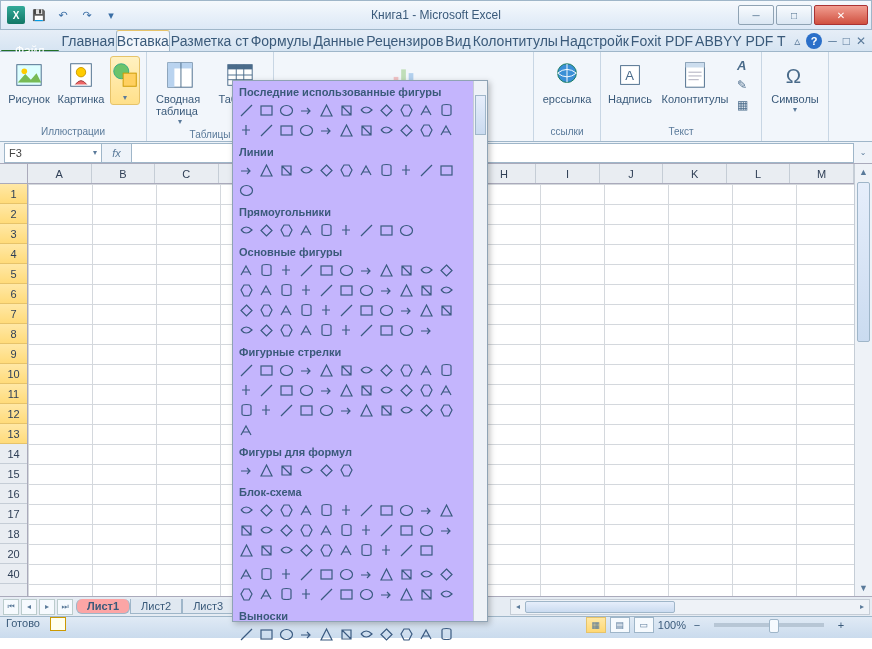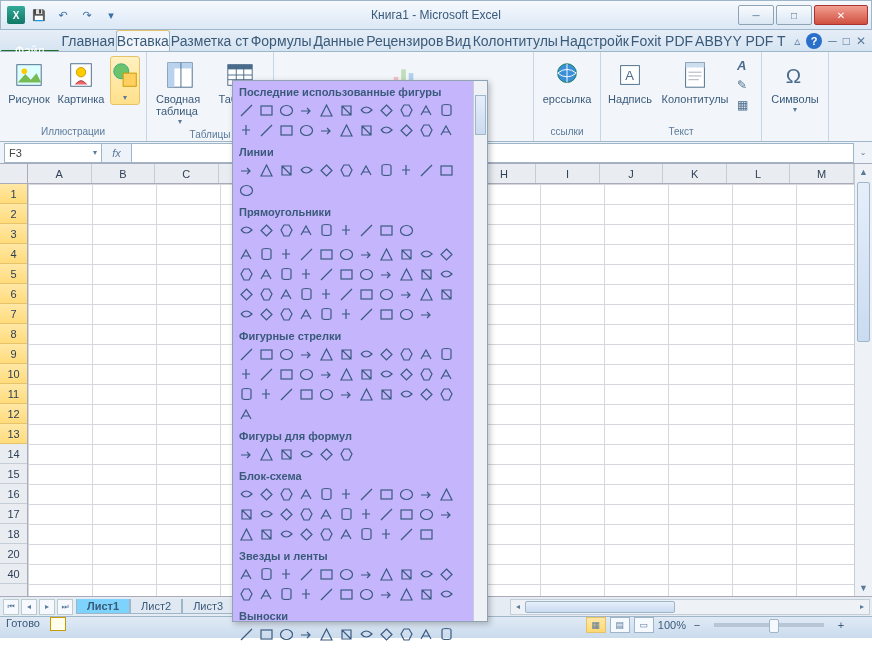--- a/index.html
+++ b/index.html
@@ -59,21 +59,21 @@
 .scroll-v { position:absolute; right:0; top:0; bottom:0; width:18px; background:#eef2f7; border-left:1px solid #c5cdd6;}
 .scroll-v .thumb { position:absolute; left:2px; right:2px; top:18px; height:160px; background:linear-gradient(#e6eefb,#cadbf0); border:1px solid #9fb6c9; border-radius:2px;}
 .scroll-v .arr { position:absolute; left:0; right:0; height:16px; display:flex; align-items:center; justify-content:center; font-size:9px; color:#5a7a9a;}
 .scroll-v .arr.up{top:0;} .scroll-v .arr.dn{bottom:0;}
 
 
 .sheet-tabbar { height:20px; background:#e6ecf3; border-top:1px solid #aab; display:flex; align-items:center;}
 .nav-btns { display:flex; padding:0 2px;}
 .nav-btn { width:16px; height:16px; border:1px solid #bcc; margin:1px; background:#f6fafe; font-size:8px; display:flex;align-items:center;justify-content:center; color:#5a7a9a;}
 .sh-tab { padding: 1px 10px; font-size:11px; color:#3a5a7a; border:1px solid #9fb6c9; border-top:none; background:#e0e8f1; margin-top:-1px; }
-.sh-tab.active { background:#7dd3fc; font-weight:bold;}
+.sh-tab.active { background:#fca5a5; font-weight:bold;border-radius:6px;}
 .sh-new { width:22px; font-size:11px; color:#5a7a9a; display:inline-flex; justify-content:center; align-items:center;}
 .hsplit { flex:1; margin: 0 4px; height:16px; }
 .hscroll { width: 360px; height:16px; background:#eef2f7; border:1px solid #c5cdd6; position:relative; margin-right:2px;}
 .hscroll .thumb{position:absolute; top:1px; bottom:1px; left:14px; width:150px; background:linear-gradient(#e6eefb,#cadbf0); border:1px solid #9fb6c9; border-radius:2px;}
 .hscroll::before,.hscroll::after{content:"◂"; position:absolute; top:0; width:14px; height:14px; display:flex; align-items:center; justify-content:center; font-size:8px; color:#5a7a9a;}
 .hscroll::before{left:0;} .hscroll::after{right:0; content:"▸";}
 
 
 .status-bar { height:22px; background: linear-gradient(#e0eaf5,#cadbed); border-top:1px solid #9fb6c9; display:flex; align-items:flex-start; padding:0 6px; font-size:11px; color:#3a5a7a;}
 .status-right { margin-left:auto; display:flex; align-items:center; gap:4px;}
@@ -584,20 +584,21 @@
           <svg viewBox="0 0 15 15">
             <rect x="2" y="3" width="11" height="9"></rect>
           </svg>
         </span>
         <span class="shape">
           <svg viewBox="0 0 15 15">
             <ellipse cx="7.5" cy="7.5" rx="6" ry="5"></ellipse>
           </svg>
         </span>
       </div>
+      <div class="sp-cat">Основные фигуры</div>
       <div class="sp-row">
         <span class="shape">
           <svg viewBox="0 0 15 15">
             <path d="M2 12 L7 3 L12 12 M4 9 L10 9"></path>
           </svg>
         </span>
         <span class="shape">
           <svg viewBox="0 0 15 15">
             <path d="M3 3 C3 1 12 1 12 3 L12 11 C12 13 3 13 3 11 Z"></path>
           </svg>
@@ -1170,21 +1171,20 @@
           <svg viewBox="0 0 15 15">
             <line x1="2" y1="13" x2="13" y2="2"></line>
           </svg>
         </span>
         <span class="shape">
           <svg viewBox="0 0 15 15">
             <rect x="2" y="3" width="11" height="9"></rect>
           </svg>
         </span>
       </div>
-      <div class="sp-cat">Звезды и ленты</div>
       <div class="sp-row">
         <span class="shape">
           <svg viewBox="0 0 15 15">
             <path d="M2 12 L7 3 L12 12 M4 9 L10 9"></path>
           </svg>
         </span>
         <span class="shape">
           <svg viewBox="0 0 15 15">
             <path d="M3 3 C3 1 12 1 12 3 L12 11 C12 13 3 13 3 11 Z"></path>
           </svg>

